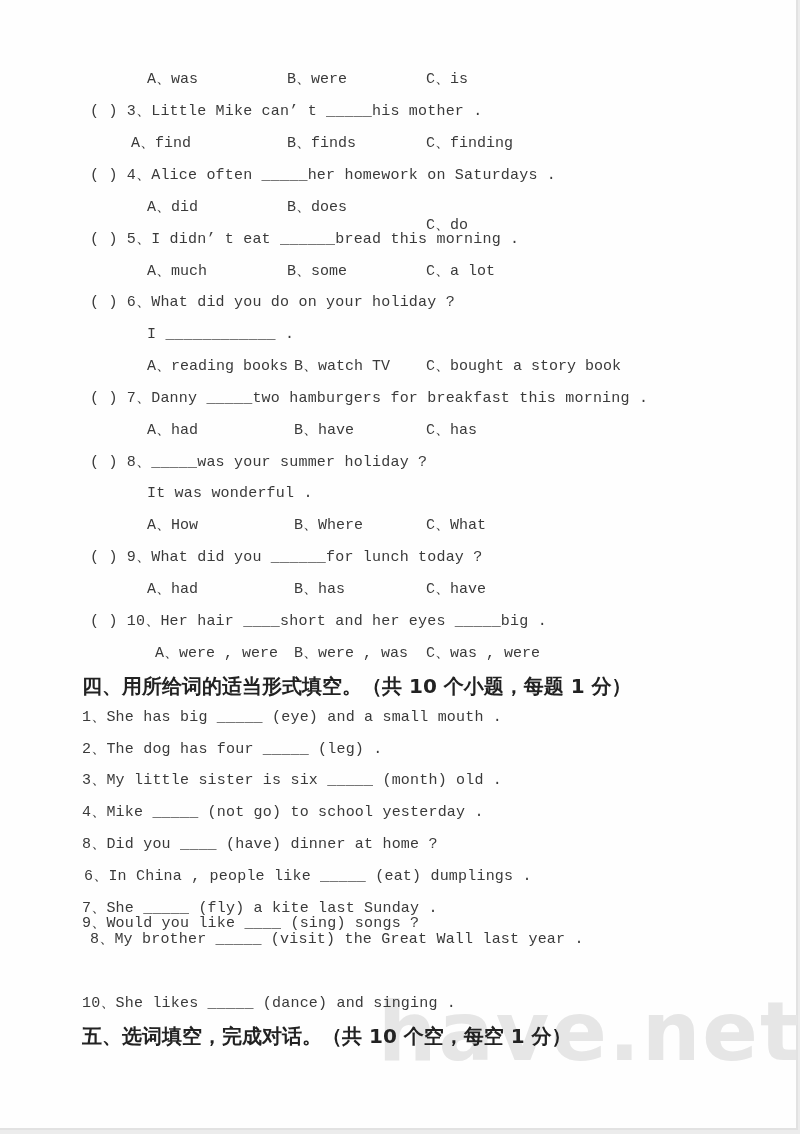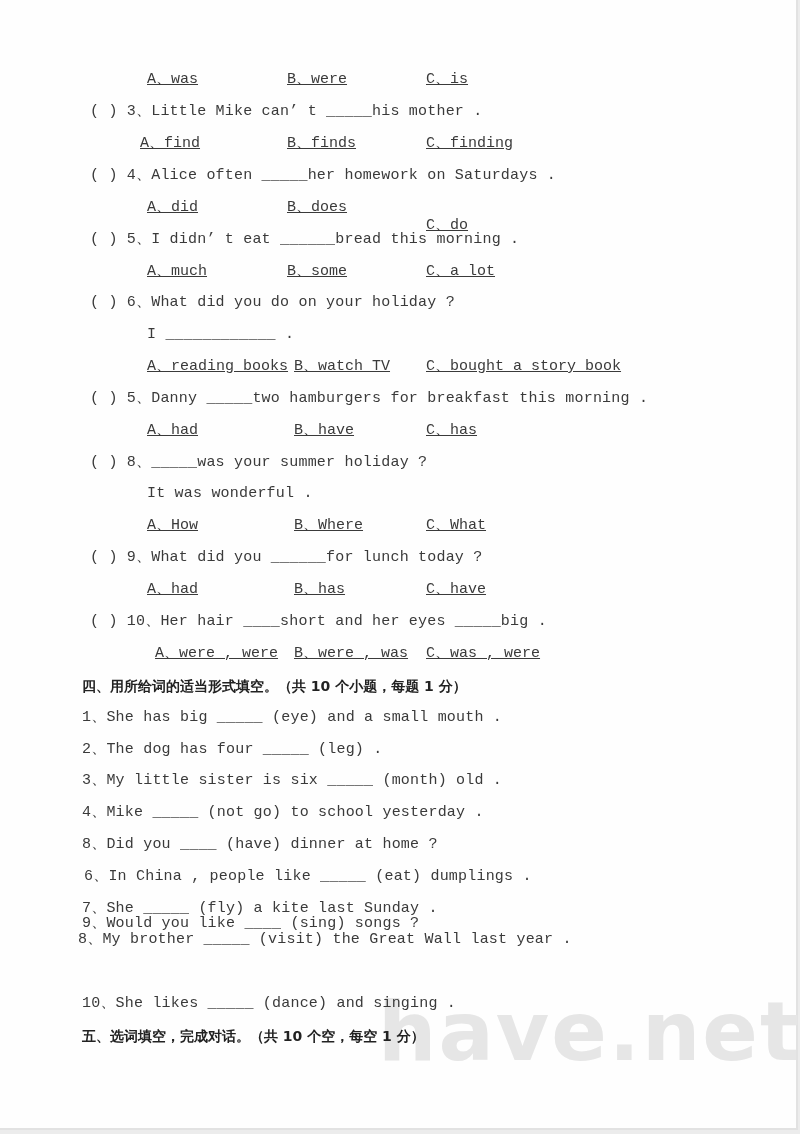--- a/index.html
+++ b/index.html
@@ -8,24 +8,24 @@
     font-family: "Liberation Mono", "DejaVu Sans Mono", monospace;
     color:#3a3a3a;
   }
   .page {
     position:absolute; left:0; top:0; width:796px; height:1128px;
     background:#fefefe; border-right:2px solid #e2e2e2; border-bottom:2px solid #e2e2e2;
   }
   .line {
     position:absolute; font-size:15px; line-height:20px; white-space:pre; letter-spacing:0.2px;
   }
-  .opt { position:absolute; font-size:15px; line-height:20px; white-space:pre;text-decoration:underline; }
+  .opt { position:absolute; font-size:15px; line-height:20px; white-space:pre; }
   .heading {
     position:absolute; font-family:"DejaVu Sans", sans-serif; font-weight:bold;
-    font-size:14px; line-height:20px; color:#222; white-space:pre;
+    font-size:20px; line-height:20px; color:#222; white-space:pre;
   }
   .watermark {
     position:absolute; left:378px; top:992px;
     font-family:"DejaVu Sans", sans-serif; font-weight:bold; font-size:82px;
     color:#e6e6e6; letter-spacing:2px; line-height:80px; z-index:0;
   }
   .content { position:relative; z-index:1; }
 </style>
 </head>
 <body>
@@ -33,41 +33,41 @@
 <div class="page">
   <div class="watermark">have.net</div>
 
   <div class="content">
 
     <span class="opt" style="left:147px;top:70px">A、was</span>
     <span class="opt" style="left:287px;top:70px">B、were</span>
     <span class="opt" style="left:426px;top:70px">C、is</span>
 
     <span class="line" style="left:90px;top:102px">( ) 3、Little Mike can’ t _____his mother .</span>
-    <span class="opt" style="left:140px;top:134px">A、find</span>
+    <span class="opt" style="left:131px;top:134px">A、find</span>
     <span class="opt" style="left:287px;top:134px">B、finds</span>
     <span class="opt" style="left:426px;top:134px">C、finding</span>
 
     <span class="line" style="left:90px;top:166px">( ) 4、Alice often _____her homework on Saturdays .</span>
     <span class="opt" style="left:147px;top:198px">A、did</span>
     <span class="opt" style="left:287px;top:198px">B、does</span>
     <span class="opt" style="left:426px;top:216px">C、do</span>
 
     <span class="line" style="left:90px;top:230px">( ) 5、I didn’ t eat ______bread this morning .</span>
     <span class="opt" style="left:147px;top:262px">A、much</span>
     <span class="opt" style="left:287px;top:262px">B、some</span>
     <span class="opt" style="left:426px;top:262px">C、a lot</span>
 
     <span class="line" style="left:90px;top:293px">( ) 6、What did you do on your holiday ?</span>
     <span class="line" style="left:147px;top:325px">I ____________ .</span>
     <span class="opt" style="left:147px;top:357px">A、reading books</span>
     <span class="opt" style="left:294px;top:357px">B、watch TV</span>
     <span class="opt" style="left:426px;top:357px">C、bought a story book</span>
 
-    <span class="line" style="left:90px;top:389px">( ) 5、Danny _____two hamburgers for breakfast this morning .</span>
+    <span class="line" style="left:90px;top:389px">( ) 7、Danny _____two hamburgers for breakfast this morning .</span>
     <span class="opt" style="left:147px;top:421px">A、had</span>
     <span class="opt" style="left:294px;top:421px">B、have</span>
     <span class="opt" style="left:426px;top:421px">C、has</span>
 
     <span class="line" style="left:90px;top:453px">( ) 8、_____was your summer holiday ?</span>
     <span class="line" style="left:147px;top:484px">It was wonderful .</span>
     <span class="opt" style="left:147px;top:516px">A、How</span>
     <span class="opt" style="left:294px;top:516px">B、Where</span>
     <span class="opt" style="left:426px;top:516px">C、What</span>
 
@@ -82,19 +82,19 @@
     <span class="opt" style="left:426px;top:644px">C、was , were</span>
 
     <span class="heading" style="left:82px;top:676px">四、用所给词的适当形式填空。（共 10 个小题，每题 1 分）</span>
     <span class="line" style="left:82px;top:708px">1、She has big _____ (eye) and a small mouth .</span>
     <span class="line" style="left:82px;top:740px">2、The dog has four _____ (leg) .</span>
     <span class="line" style="left:82px;top:771px">3、My little sister is six _____ (month) old .</span>
     <span class="line" style="left:82px;top:803px">4、Mike _____ (not go) to school yesterday .</span>
     <span class="line" style="left:82px;top:835px">8、Did you ____ (have) dinner at home ?</span>
     <span class="line" style="left:84px;top:867px">6、In China , people like _____ (eat) dumplings .</span>
     <span class="line" style="left:82px;top:899px">7、She _____ (fly) a kite last Sunday .</span>
-    <span class="line" style="left:78px;top:930px">8、My brother _____ (visit) the Great Wall last year .</span>
+    <span class="line" style="left:90px;top:930px">8、My brother _____ (visit) the Great Wall last year .</span>
     <span class="line" style="left:82px;top:914px">9、Would you like ____ (sing) songs ?</span>
     <span class="line" style="left:82px;top:994px">10、She likes _____ (dance) and singing .</span>
 
     <span class="heading" style="left:82px;top:1026px">五、选词填空，完成对话。（共 10 个空，每空 1 分）</span>
   </div>
 </div>
 
 </body></html>

